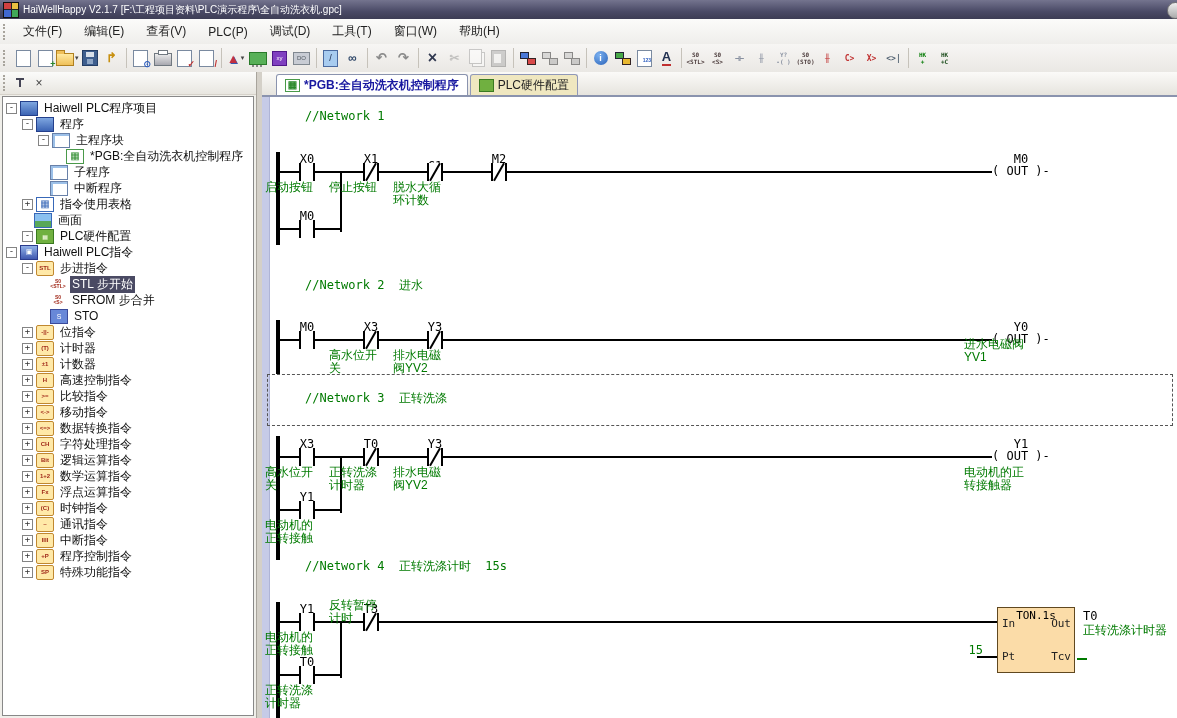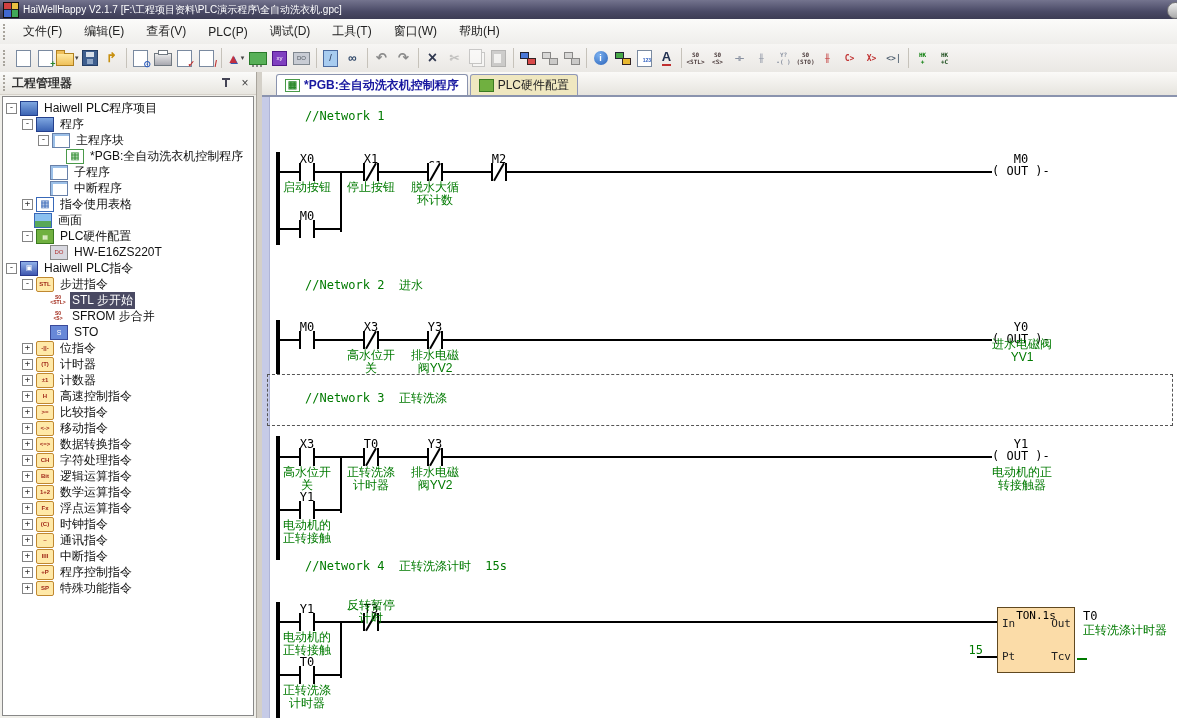--- a/index.html
+++ b/index.html
@@ -98,21 +98,21 @@
   .canvas div{position:absolute;box-sizing:border-box;}
   .lad-comment{font-family:"DejaVu Sans Mono",monospace;font-size:12px;color:#007A00;white-space:pre;}
   .lad-rail{width:4px;background:#000;}
   .lad-h{height:2px;background:#000;}
   .lad-v{width:2px;background:#000;}
   .lad-mask{width:16px;height:18px;background:#fff;}
   .lad-bar{width:2px;height:18px;background:#000;}
   .lad-slash{width:2px;height:20px;background:#000;transform:rotate(30deg);}
   .lad-name{font-family:"DejaVu Sans Mono",monospace;font-size:12px;color:#000;text-align:center;white-space:pre;}
   .lad-coiltext{font-family:"DejaVu Sans Mono",monospace;font-size:12px;color:#000;white-space:pre;}
-  .lad-lbl{font-size:12px;line-height:13px;color:#007A00;text-align:center;white-space:pre-line;}
+  .lad-lbl{font-size:12px;line-height:13px;color:#007A00;white-space:pre-line;}
   .lad-dash{border:1px dashed #555;}
   .lad-box{background:#FBDCA8;border:1px solid #604820;}
   .lad-box-title{font-family:"DejaVu Sans Mono",monospace;font-size:11px;color:#000;text-align:center;}
   .lad-pin{font-family:"DejaVu Sans Mono",monospace;font-size:11px;color:#222;}
   .lad-green{color:#007A00;font-family:"DejaVu Sans Mono",monospace;font-size:12px;}
   .lad-gdash{height:2px;background:#007A00;}
 </style>
 </head>
 <body>
 
@@ -289,21 +289,20 @@
       <span class="tbi">
         <span class="tx" style="color: rgb(32, 80, 32);">HK
 +C</span>
       </span>
     </div>
 
   <div class="main">
     <div class="left-panel">
       <div class="lp-header">
         <span class="grip"></span>
-        <span class="lp-title">工程管理器</span>
         <span class="lp-btn">
             <span class="pin"></span>
           </span>
         <span class="lp-btn">×</span>
       </div>
       <div class="tree-box" id="tree">
           <div class="tree-row" style="padding-left: 3px;">
             <span class="exp">-</span>
             <span class="ti ti-win"></span>
             <span class="tlabel">Haiwell PLC程序项目</span>
@@ -340,25 +339,20 @@
           </div>
           <div class="tree-row" style="padding-left: 19px;">
             <span class="exp-sp"></span>
             <span class="ti ti-pic"></span>
             <span class="tlabel">画面</span>
           </div>
           <div class="tree-row" style="padding-left: 19px;">
             <span class="exp">-</span>
             <span class="ti ti-board">▦</span>
             <span class="tlabel">PLC硬件配置</span>
-          </div>
-          <div class="tree-row" style="padding-left: 35px;">
-            <span class="exp-sp"></span>
-            <span class="ti ti-module">DO</span>
-            <span class="tlabel">HW-E16ZS220T</span>
           </div>
           <div class="tree-row" style="padding-left: 3px;">
             <span class="exp">-</span>
             <span class="ti ti-inst">▣</span>
             <span class="tlabel">Haiwell PLC指令</span>
           </div>
           <div class="tree-row" style="padding-left: 19px;">
             <span class="exp">-</span>
             <span class="ti ti-fold">STL</span>
             <span class="tlabel">步进指令</span>

